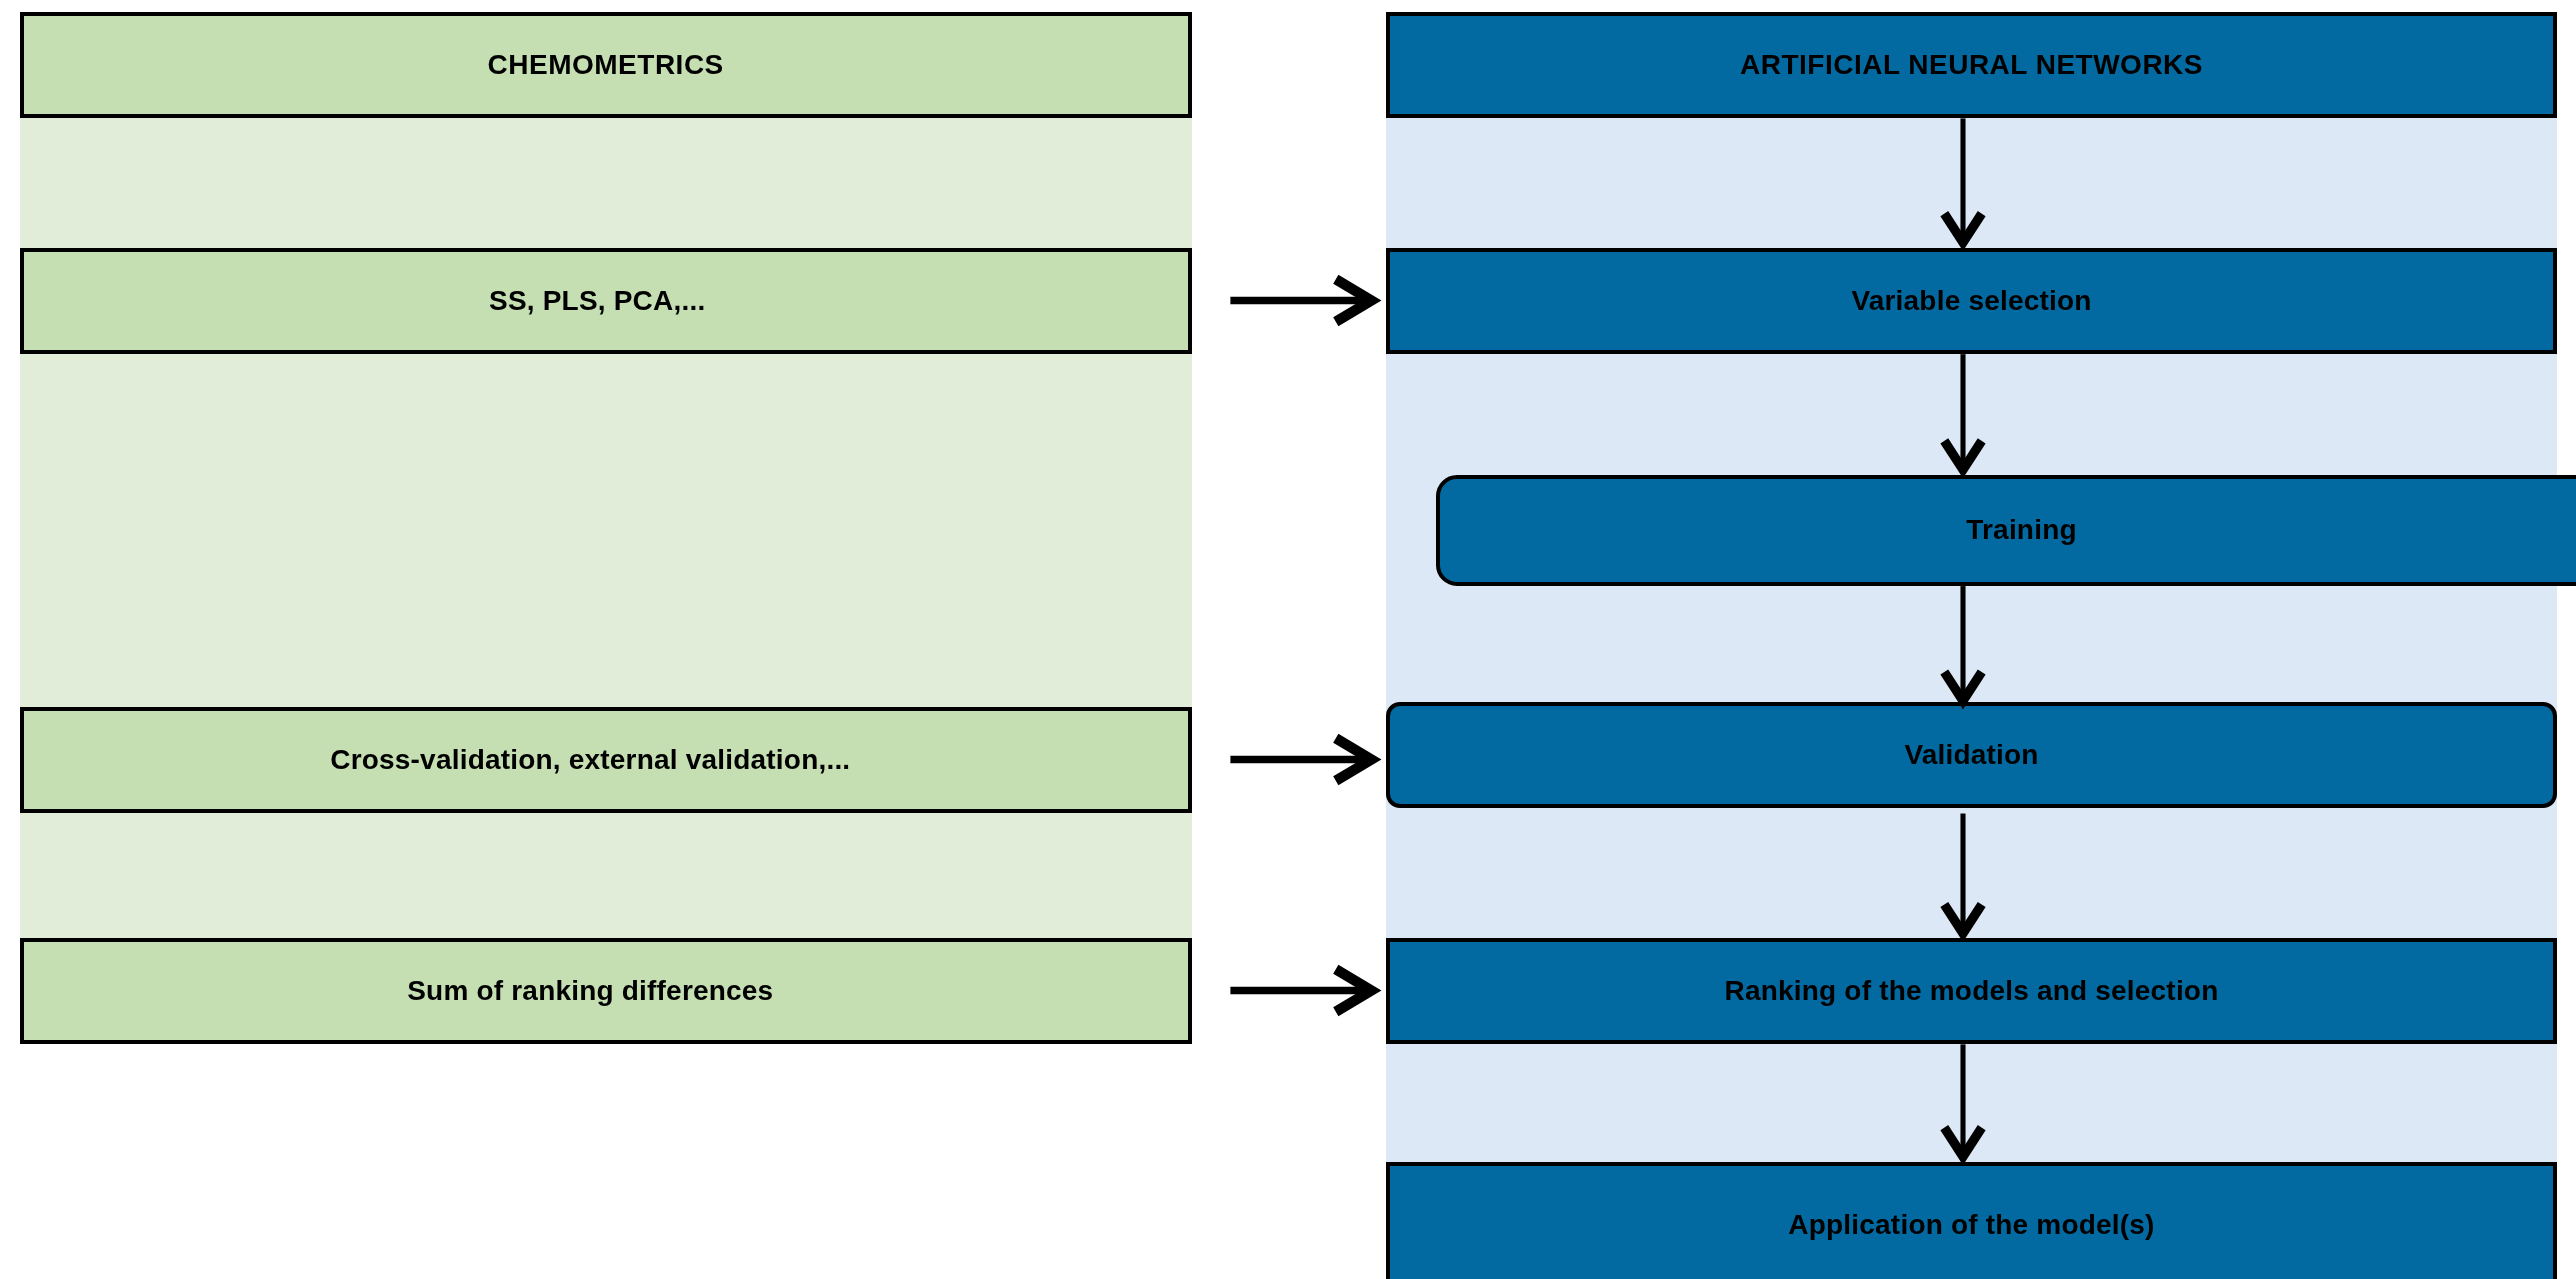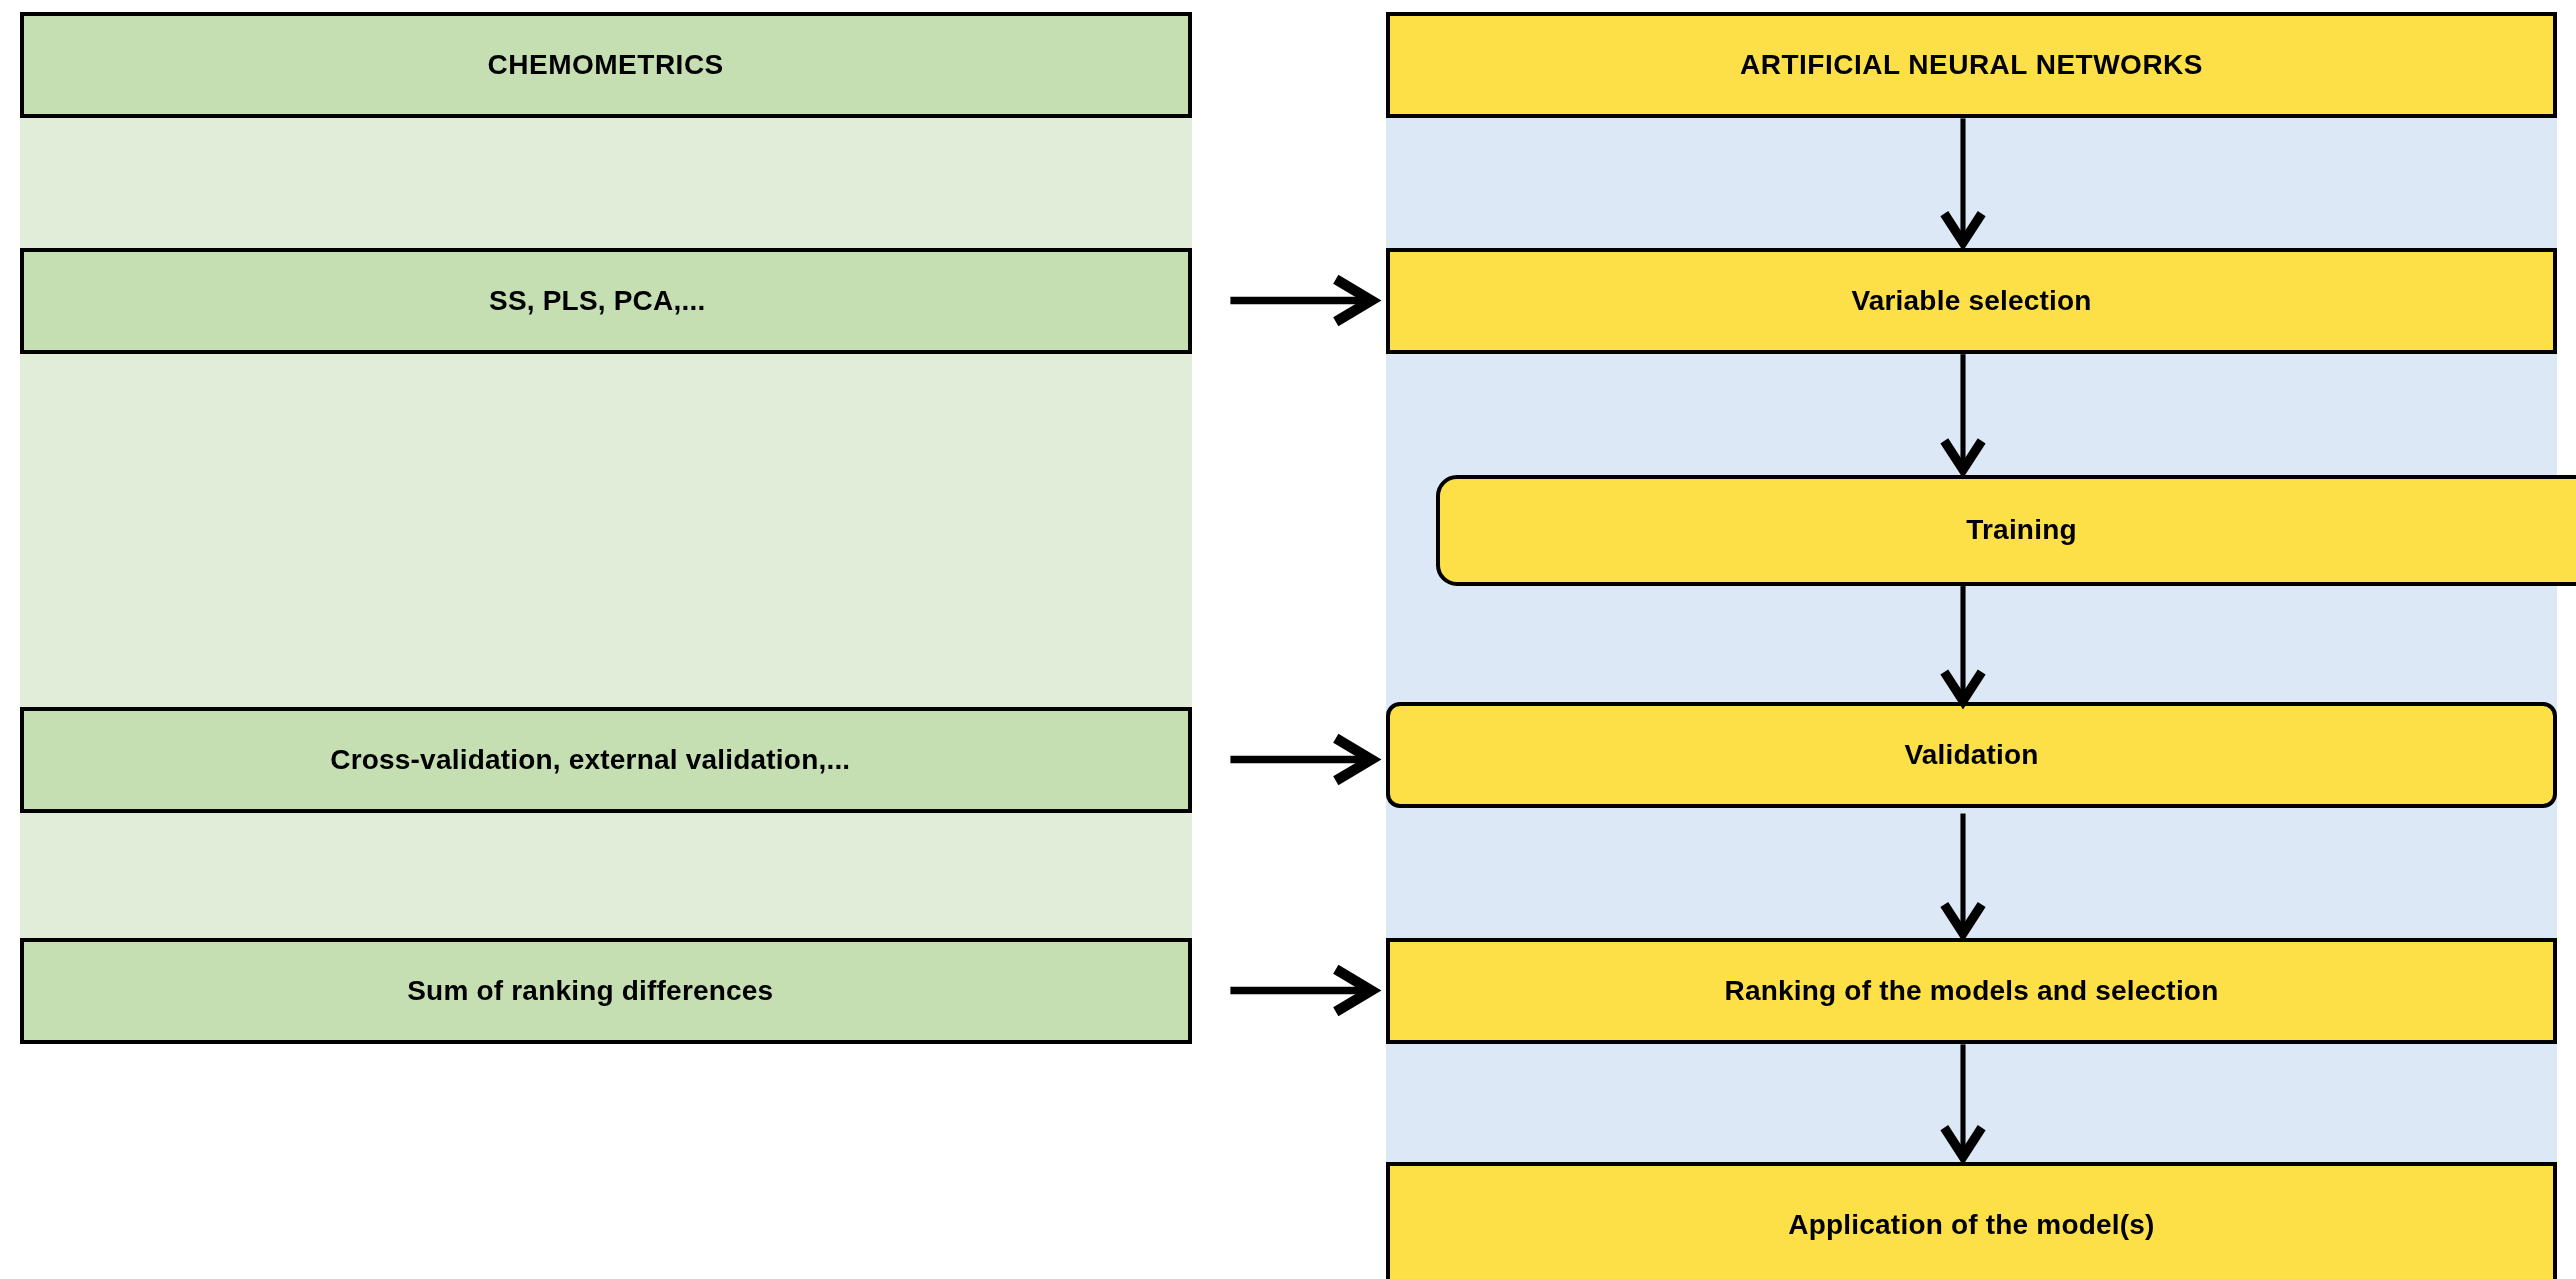--- a/index.html
+++ b/index.html
@@ -42,21 +42,21 @@
   .box {
     position: absolute;
     box-sizing: border-box;
     border: 4.3px solid #000000;
     display: flex;
     align-items: center;
     justify-content: center;
     text-align: center;
   }
   .box-green { background: #C5DFB3; }
-  .box-blue  { background: #fde047; }
+  .box-blue  { background: #0369a1; }
 
   .box-label {
     font-family: "Liberation Sans", sans-serif;
     font-weight: bold;
     font-size: 28px;
     color: #000000;
     letter-spacing: 0.2px;
     line-height: 1.1;
     white-space: nowrap;
   }

